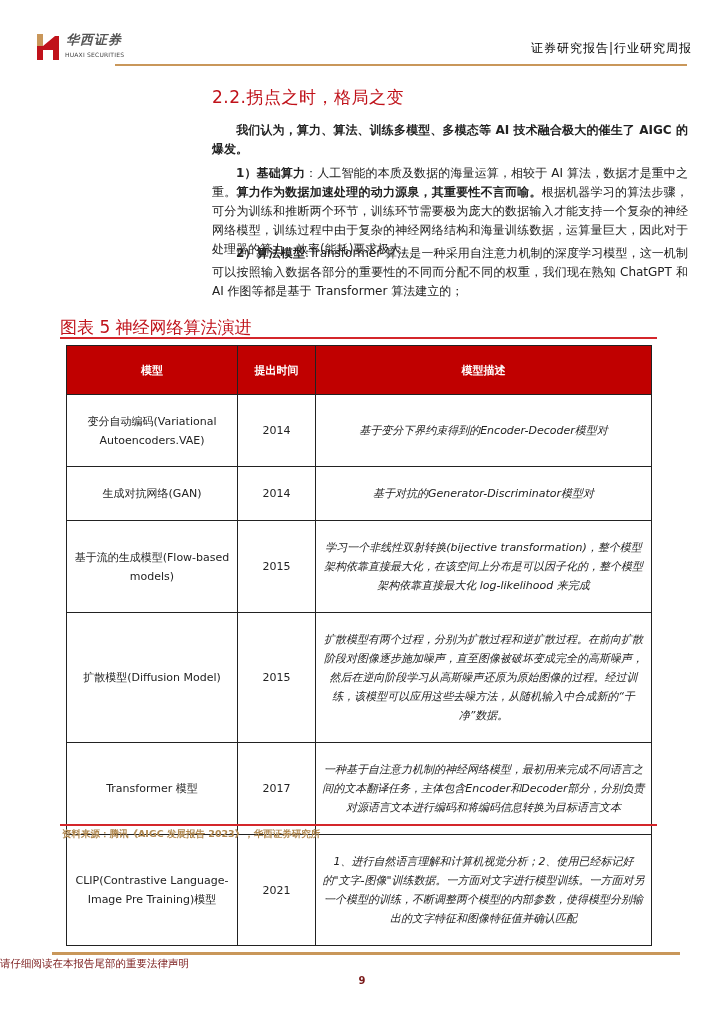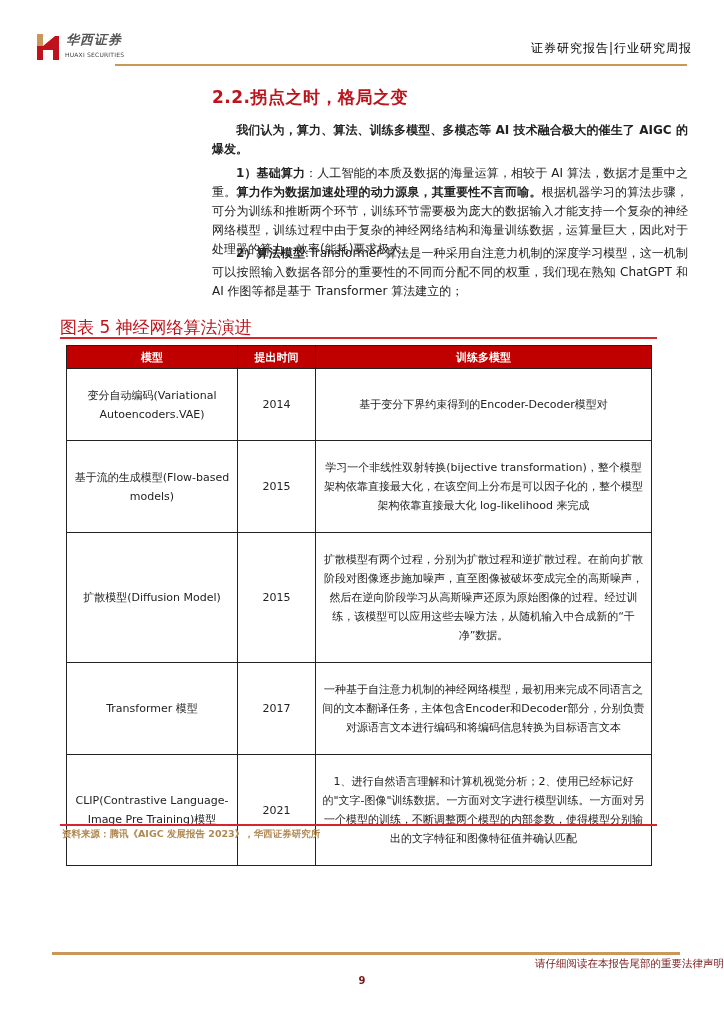--- a/index.html
+++ b/index.html
@@ -9,41 +9,41 @@
 
   
   .logo { left:37px; top:32px; width:120px; height:30px; }
   .logo-mark { position:absolute; left:0; top:0; width:22px; height:28px; }
   .logo-cn { position:absolute; left:29px; top:-1px; font-size:13px; font-weight:bold; color:#555; letter-spacing:1px; font-family:"DejaVu Serif", serif;font-style:italic; }
   .logo-en { position:absolute; left:28px; top:19px; font-size:6px; color:#444; letter-spacing:0.2px; }
   .header-right { right:32px; top:40px; font-size:12px; color:#000000; font-family:"DejaVu Serif", serif; letter-spacing:1px; }
   .header-rule { left:115px; top:64px; width:572px; height:2px; background:#c9975a; }
 
   
-  .section-title { left:212px; top:86px; font-size:17px; font-weight:bold; color:#c0121a; letter-spacing:0.5px; }
+  .section-title { left:212px; top:86px; font-size:17px; font-weight:normal; color:#c0121a; letter-spacing:0.5px; }
 
   .para { left:212px; width:476px; font-size:12px; line-height:19px; color:#222; text-align:justify; }
   .para b { font-weight:bold; }
   .indent { display:inline-block; width:24px; }
 
   
   .fig-caption { left:60px; top:316px; font-size:17px; color:#c0121a; }
   .fig-rule { left:60px; top:337px; width:597px; height:2px; background:#d4262b; }
 
   
   table.model-table { position:absolute; left:66px; top:345px; width:585px; border-collapse:collapse; table-layout:fixed; font-size:11px; }
-  .model-table th { background:#c00000; color:#fff; font-weight:bold; height:16px; padding:3px; border:1px solid #222; text-align:center; font-size:11px; }
+  .model-table th { background:#c00000; color:#fff; font-weight:bold; height:16px; padding:16px; border:1px solid #222; text-align:center; font-size:11px; }
   .model-table td { border:1px solid #222; text-align:center; vertical-align:middle; padding:1px 4px; line-height:19px; color:#222; }
-  .model-table td.desc { padding:17px 5px; }
+  .model-table td.desc { padding:17px 5px;font-style:italic; }
 
   .source-rule { left:60px; top:824px; width:597px; height:2px; background:#d4262b; }
   .source { left:62px; top:828px; font-size:9.5px; color:#b08850;font-weight:bold; }
 
   .footer-rule { left:52px; top:952px; width:628px; height:3px; background:#c9975a; }
-  .footer-note { left:0; width:724px; top:957px; text-align:right; font-size:10.5px; color:#7a1a1a; font-family:"DejaVu Serif", serif; }
+  .footer-note { left:0; width:724px; top:957px; text-align:left; font-size:10.5px; color:#7a1a1a; font-family:"DejaVu Serif", serif; }
   .page-num { left:0; width:724px; top:975px; text-align:center; font-size:10px; font-weight:bold; color:#7a1a1a; }
 </style>
 </head>
 <body>
 
 <div class="abs logo">
   <svg class="logo-mark" viewBox="0 0 22 28" width="22" height="28">
     <rect x="0" y="2" width="6" height="12" fill="#c9975a"></rect>
     <rect x="0" y="14" width="6" height="14" fill="#c0121a"></rect>
     <polygon points="6,14 18,4 22,4 22,28 16,28 16,14" fill="#c0121a"></polygon>
@@ -75,28 +75,33 @@
 <table class="model-table">
   <colgroup>
     <col style="width:171px">
     <col style="width:78px">
     <col style="width:336px">
   </colgroup>
   <thead>
     <tr>
       <th>模型</th>
       <th>提出时间</th>
-      <th>训练多模型</th>
+      <th>模型描述</th>
     </tr>
   </thead>
   <tbody>
     <tr style="height:72px">
       <td>变分自动编码(Variational Autoencoders.VAE)</td>
       <td>2014</td>
       <td class="desc">基于变分下界约束得到的Encoder-Decoder模型对</td>
+    </tr>
+    <tr style="height:16px">
+      <td>生成对抗网络(GAN)</td>
+      <td>2014</td>
+      <td class="desc">基于对抗的Generator-Discriminator模型对</td>
     </tr>
     <tr style="height:78px">
       <td>基于流的生成模型(Flow-based models)</td>
       <td>2015</td>
       <td class="desc">学习一个非线性双射转换(bijective transformation)，整个模型架构依靠直接最大化，在该空间上分布是可以因子化的，整个模型架构依靠直接最大化 log-likelihood 来完成</td>
     </tr>
     <tr style="height:95px">
       <td>扩散模型(Diffusion Model)</td>
       <td>2015</td>
       <td class="desc">扩散模型有两个过程，分别为扩散过程和逆扩散过程。在前向扩散阶段对图像逐步施加噪声，直至图像被破坏变成完全的高斯噪声，然后在逆向阶段学习从高斯噪声还原为原始图像的过程。经过训练，该模型可以应用这些去噪方法，从随机输入中合成新的“干净”数据。</td>

